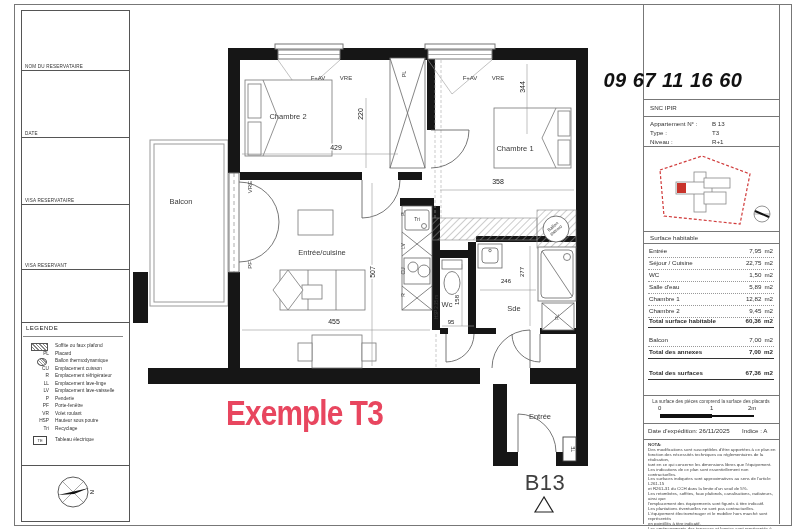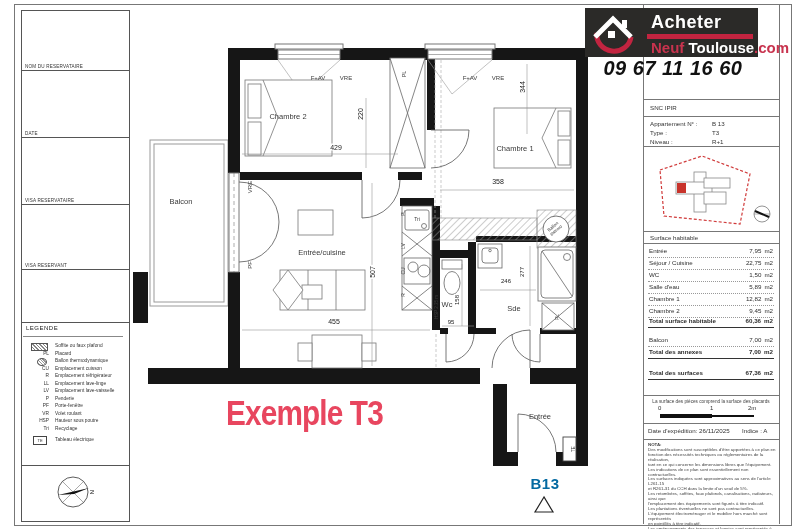--- a/index.html
+++ b/index.html
@@ -23,30 +23,30 @@
   .sw-te{position:absolute;left:10px;top:-1px;width:12px;height:7px;border:.6px solid #444;
     font-size:4px;text-align:center;line-height:7px;}
   
   .lbl{position:absolute;font-size:7px;color:#3b3b3b;white-space:nowrap;
        transform:translate(-50%,-50%);}
   .rot{transform:translate(-50%,-50%) rotate(-90deg);}
   .rot40{transform:translate(-50%,-50%) rotate(-40deg);text-align:center;line-height:1.05;}
   .dim{background:#fff;padding:0 1px;color:#222;}
   .s6{font-size:6px;} .s55{font-size:5.5px;} .s5{font-size:5px;} .s45{font-size:4.5px;}
   .room{font-size:7.5px;color:#3a3a3a;}
-  .b13{font-size:15px;font-weight:bold;color:#0369a1;transform:translate(-50%,-50%);letter-spacing:.5px;}
+  .b13{font-size:22px;font-weight:normal;color:#404040;transform:translate(-50%,-50%);letter-spacing:.5px;}
   .exemple{position:absolute;left:226px;top:393px;font-size:35px;font-weight:bold;
      color:#e8465f;transform:scaleX(.85);transform-origin:left top;letter-spacing:-1px;white-space:nowrap;}
   
   .logo{position:absolute;left:585px;top:8px;width:173px;height:49px;background:#2b2a28;}
   .logo-acheter{position:absolute;left:66px;top:4px;font-size:18px;font-weight:bold;color:#fff;letter-spacing:.5px;}
   .logo-band{position:absolute;left:62px;top:26px;width:106px;height:5px;background:#c22440;}
   .logo-l2{position:absolute;left:66px;top:31px;font-size:15px;font-weight:bold;white-space:nowrap;}
   .red{color:#c8334e;} .white{color:#fff;}
-  .phone{position:absolute;left:588px;top:57px;width:170px;text-align:center;font-size:20px;
+  .phone{position:absolute;left:588px;top:69px;width:170px;text-align:center;font-size:20px;
      font-weight:800;font-style:italic;color:#111;letter-spacing:.5px;}
   .site{position:absolute;left:585px;top:82px;width:176px;text-align:center;font-size:12px;
      font-weight:bold;color:#111;}
   .tb-txt{position:absolute;font-size:6.2px;color:#333;white-space:nowrap;}
   .srow{position:absolute;left:648px;width:126px;height:11px;font-size:6.2px;color:#2c2c2c;}
   .srow .sl{position:absolute;left:1px;top:1px;}
   .srow .sv{position:absolute;right:1px;top:1px;}
   .srow .sv i{font-style:normal;}
   .srow .sv i+i{margin-left:3px;}
   .dotted{border-bottom:1px dotted #999;}
@@ -342,31 +342,20 @@
   <span class="lbl rot s5" style="left:557px;top:317px;">PL</span>
   <span class="lbl rot s45" style="left:573px;top:449px;">TE</span>
   <span class="lbl rot40 s45" style="left:555px;top:229px;"><span>Ballon</span><br><span>thermo</span></span>
 
   <span class="lbl b13" style="left:545px;top:483px;">B13</span>
   <div class="exemple">Exemple T3</div>
 
   <div class="vline" style="left:643px;top:4px;height:520px;"></div>
   <div class="vline" style="left:779px;top:4px;height:520px;"></div>
 
-  <div class="logo">
-    <svg class="abs" style="left:6px;top:3px;" width="56" height="44" viewBox="0 0 56 44">
-      <path d="M 6 22 A 17 16 0 1 0 40 26" fill="none" stroke="#c22440" stroke-width="5"></path>
-      <polyline points="4,26 22,8 40,26" fill="none" stroke="#fff" stroke-width="5"></polyline>
-      <rect x="31" y="9" width="5" height="8" fill="#fff"></rect>
-      <rect x="17" y="20" width="7" height="7" fill="#fff"></rect>
-    </svg>
-    <span class="logo-acheter">Acheter</span>
-    <div class="logo-band"></div>
-    <span class="logo-l2"><span class="red">Neuf</span><span class="white"> </span><span class="white">Toulouse</span><span class="red">.com</span></span>
-  </div>
   <div class="phone">09 67 11 16 60</div>
 
   <div class="hline" style="left:643px;top:99px;width:136px;"></div>
   <span class="tb-txt" style="left:650px;top:104px;">SNC IPIR</span>
   <div class="hline" style="left:643px;top:116px;width:136px;"></div>
 
   <span class="tb-txt" style="left:650px;top:120px;">Appartement N° :</span>
   <span class="tb-txt" style="left:712px;top:120px;">B 13</span>
   <span class="tb-txt" style="left:650px;top:129px;">Type :</span>
   <span class="tb-txt" style="left:712px;top:129px;">T3</span>

